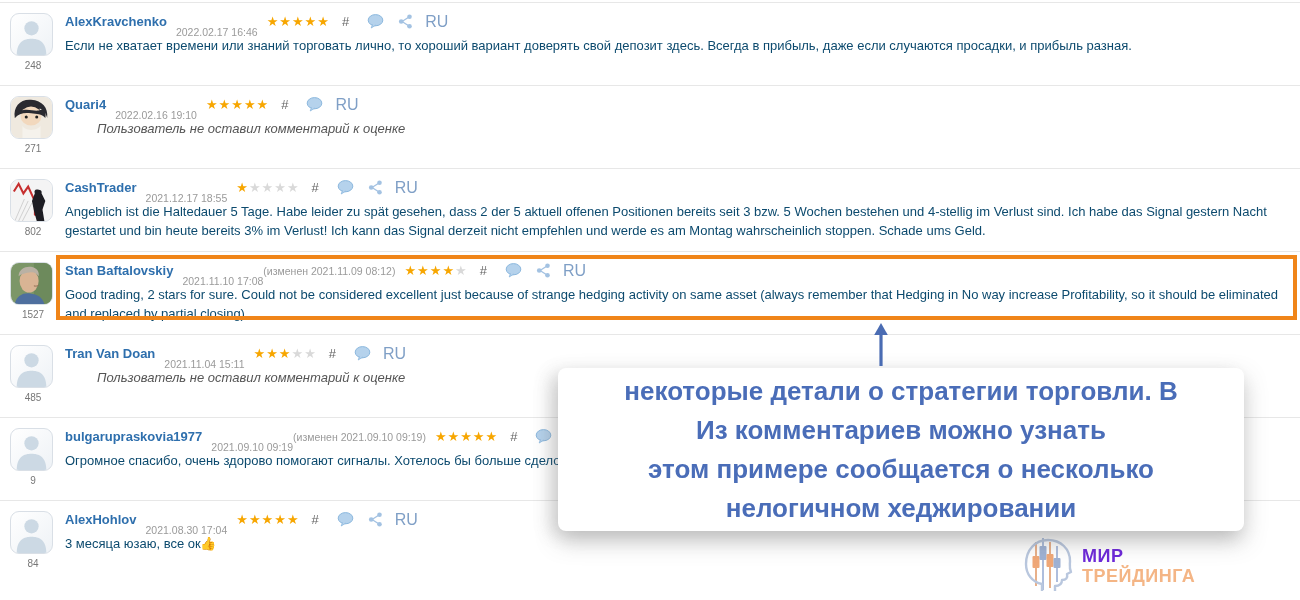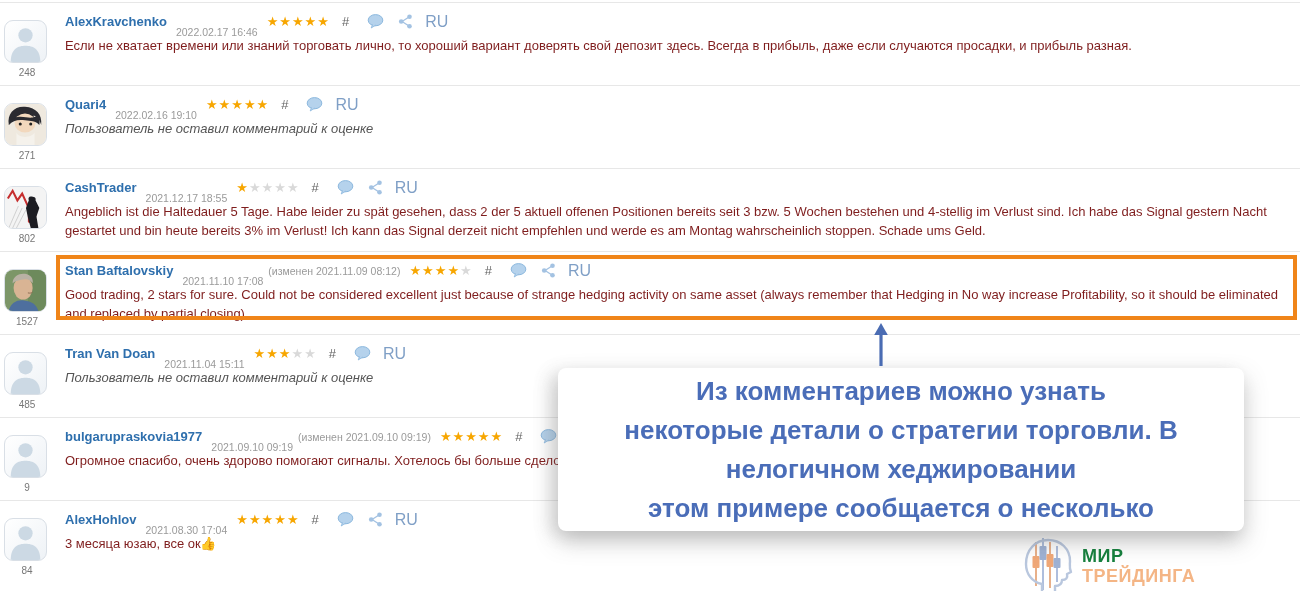--- a/index.html
+++ b/index.html
@@ -5,64 +5,64 @@
   html,body{margin:0;padding:0;}
   body{
     width:1300px;height:600px;position:relative;overflow:hidden;
     background:#ffffff;
     font-family:"Liberation Sans", sans-serif;
     -webkit-font-smoothing:antialiased;
   }
   .list{position:absolute;top:2px;left:0;right:0;}
   .row{position:relative;border-top:1px solid #e7e7e7;height:82px;}
   .row:last-child{height:102px;}
-  .avatar-col{position:absolute;left:4px;top:10px;width:46px;text-align:center;margin-top:7px;}
+  .avatar-col{position:absolute;left:10px;top:10px;width:46px;text-align:center;}
   .avatar{
     width:43px;height:43px;border-radius:9px;overflow:hidden;
     border:1px solid #d9dfe6;background:linear-gradient(135deg,#ffffff,#eef2f6);
     box-sizing:border-box;cursor:pointer;
   }
   .avatar svg{display:block;width:100%;height:100%;}
   .av{display:none;}
   .av.show{display:block;}
   .avatar-count{margin-top:4px;font-size:10px;color:#777;}
   .content{margin-left:65px;padding-top:10px;padding-right:12px;position:relative;}
   .meta{display:flex;align-items:center;white-space:nowrap;height:17px;text-align:right;}
   .username{color:#2e6fad;font-weight:bold;font-size:13px;text-decoration:none;cursor:pointer;}
   .date{color:#9a9a9a;font-size:10.5px;margin-left:9px;margin-top:21px;}
-  .edited{color:#9a9a9a;font-size:10.5px;margin-left:5px;}
+  .edited{color:#9a9a9a;font-size:10.5px;}
   .stars{margin-left:9px;font-size:13px;letter-spacing:1px;line-height:13px;}
   .stars .on{color:#f7a600;}
   .stars .off{color:#d9d9d9;}
   .hash{color:#666;font-size:13px;margin-left:12px;text-decoration:none;cursor:pointer;}
   .bubble{margin-left:18px;display:inline-flex;cursor:pointer;}
   .share{margin-left:14px;display:inline-flex;cursor:pointer;}
   .lang{color:#7f9fc6;font-size:16px;margin-left:12px;cursor:pointer;}
-  .text{margin-top:7px;font-size:13px;color:#7f1d1d;line-height:1.45;}
-  .text.italic{font-style:italic;color:#555;}
+  .text{margin-top:7px;font-size:13px;color:#0c4a6e;line-height:1.45;}
+  .text.italic{font-style:italic;color:#555;margin-left:32px;}
   .highlight-box{
     display:none;position:absolute;left:56px;right:3px;top:3px;height:57px;
     border:4px solid #f08519;z-index:2;pointer-events:none;
   }
   .row.highlighted .highlight-box{display:block;}
 
   .callout-arrow{position:absolute;left:872px;top:322px;z-index:6;}
   .callout{
     position:absolute;left:558px;top:368px;width:686px;height:163px;
     background:#ffffff;border-radius:8px;z-index:5;
     box-shadow:0 10px 22px rgba(90,90,90,.35), -10px 4px 16px rgba(120,120,120,.15);
     display:flex;flex-direction:column;align-items:center;justify-content:center;
     text-align:center;
   }
   .callout .line{
     color:#4a6db8;font-weight:bold;font-size:26px;line-height:39px;white-space:nowrap;
   }
   .brand{position:absolute;left:1022px;top:534px;display:flex;align-items:center;z-index:4;}
   .brand-text{margin-left:6px;font-weight:bold;font-size:18px;line-height:20px;letter-spacing:.5px;}
-  .brand-line1{color:#15803d;}
+  .brand-line1{color:#6d28d9;}
   .brand-line2{color:#f4b585;}
 </style>
 </head>
 <body>
 
 <div class="list" id="reviews-list">
     <div class="row">
     <div class="avatar-col">
       <div class="avatar">
         <div class="av av-silhouette show">
@@ -374,24 +374,24 @@
   </div>
 
 <div class="callout-arrow">
   <svg width="18" height="46" viewBox="0 0 18 46">
       <line x1="9" y1="44" x2="9" y2="10" stroke="#4a6cb3" stroke-width="3.2"></line>
       <path d="M9 1 L2.2 13 L15.8 13 Z" fill="#4a6cb3"></path>
     </svg>
 </div>
 
 <div class="callout" id="callout">
+    <div class="line" style="color: rgb(74, 109, 184);">некоторые детали о стратегии торговли. В</div>
     <div class="line" style="color: rgb(74, 109, 184);">Из комментариев можно узнать</div>
-    <div class="line" style="color: rgb(74, 109, 184);">некоторые детали о стратегии торговли. В</div>
+    <div class="line" style="color: rgb(74, 109, 184);">этом примере сообщается о несколько</div>
     <div class="line" style="color: rgb(74, 109, 184);">нелогичном хеджировании</div>
-    <div class="line" style="color: rgb(74, 109, 184);">этом примере сообщается о несколько</div>
   </div>
 
 <div class="brand">
   <span>
     <svg width="54" height="60" viewBox="0 0 54 60">
       <g stroke-width="2" fill="none">
         <line x1="14" y1="8" x2="14" y2="52" stroke="#e8b08a"></line>
         <line x1="21" y1="4" x2="21" y2="56" stroke="#aebedd"></line>
         <line x1="28" y1="8" x2="28" y2="54" stroke="#e8b08a"></line>
         <line x1="35" y1="12" x2="35" y2="48" stroke="#aebedd"></line>

